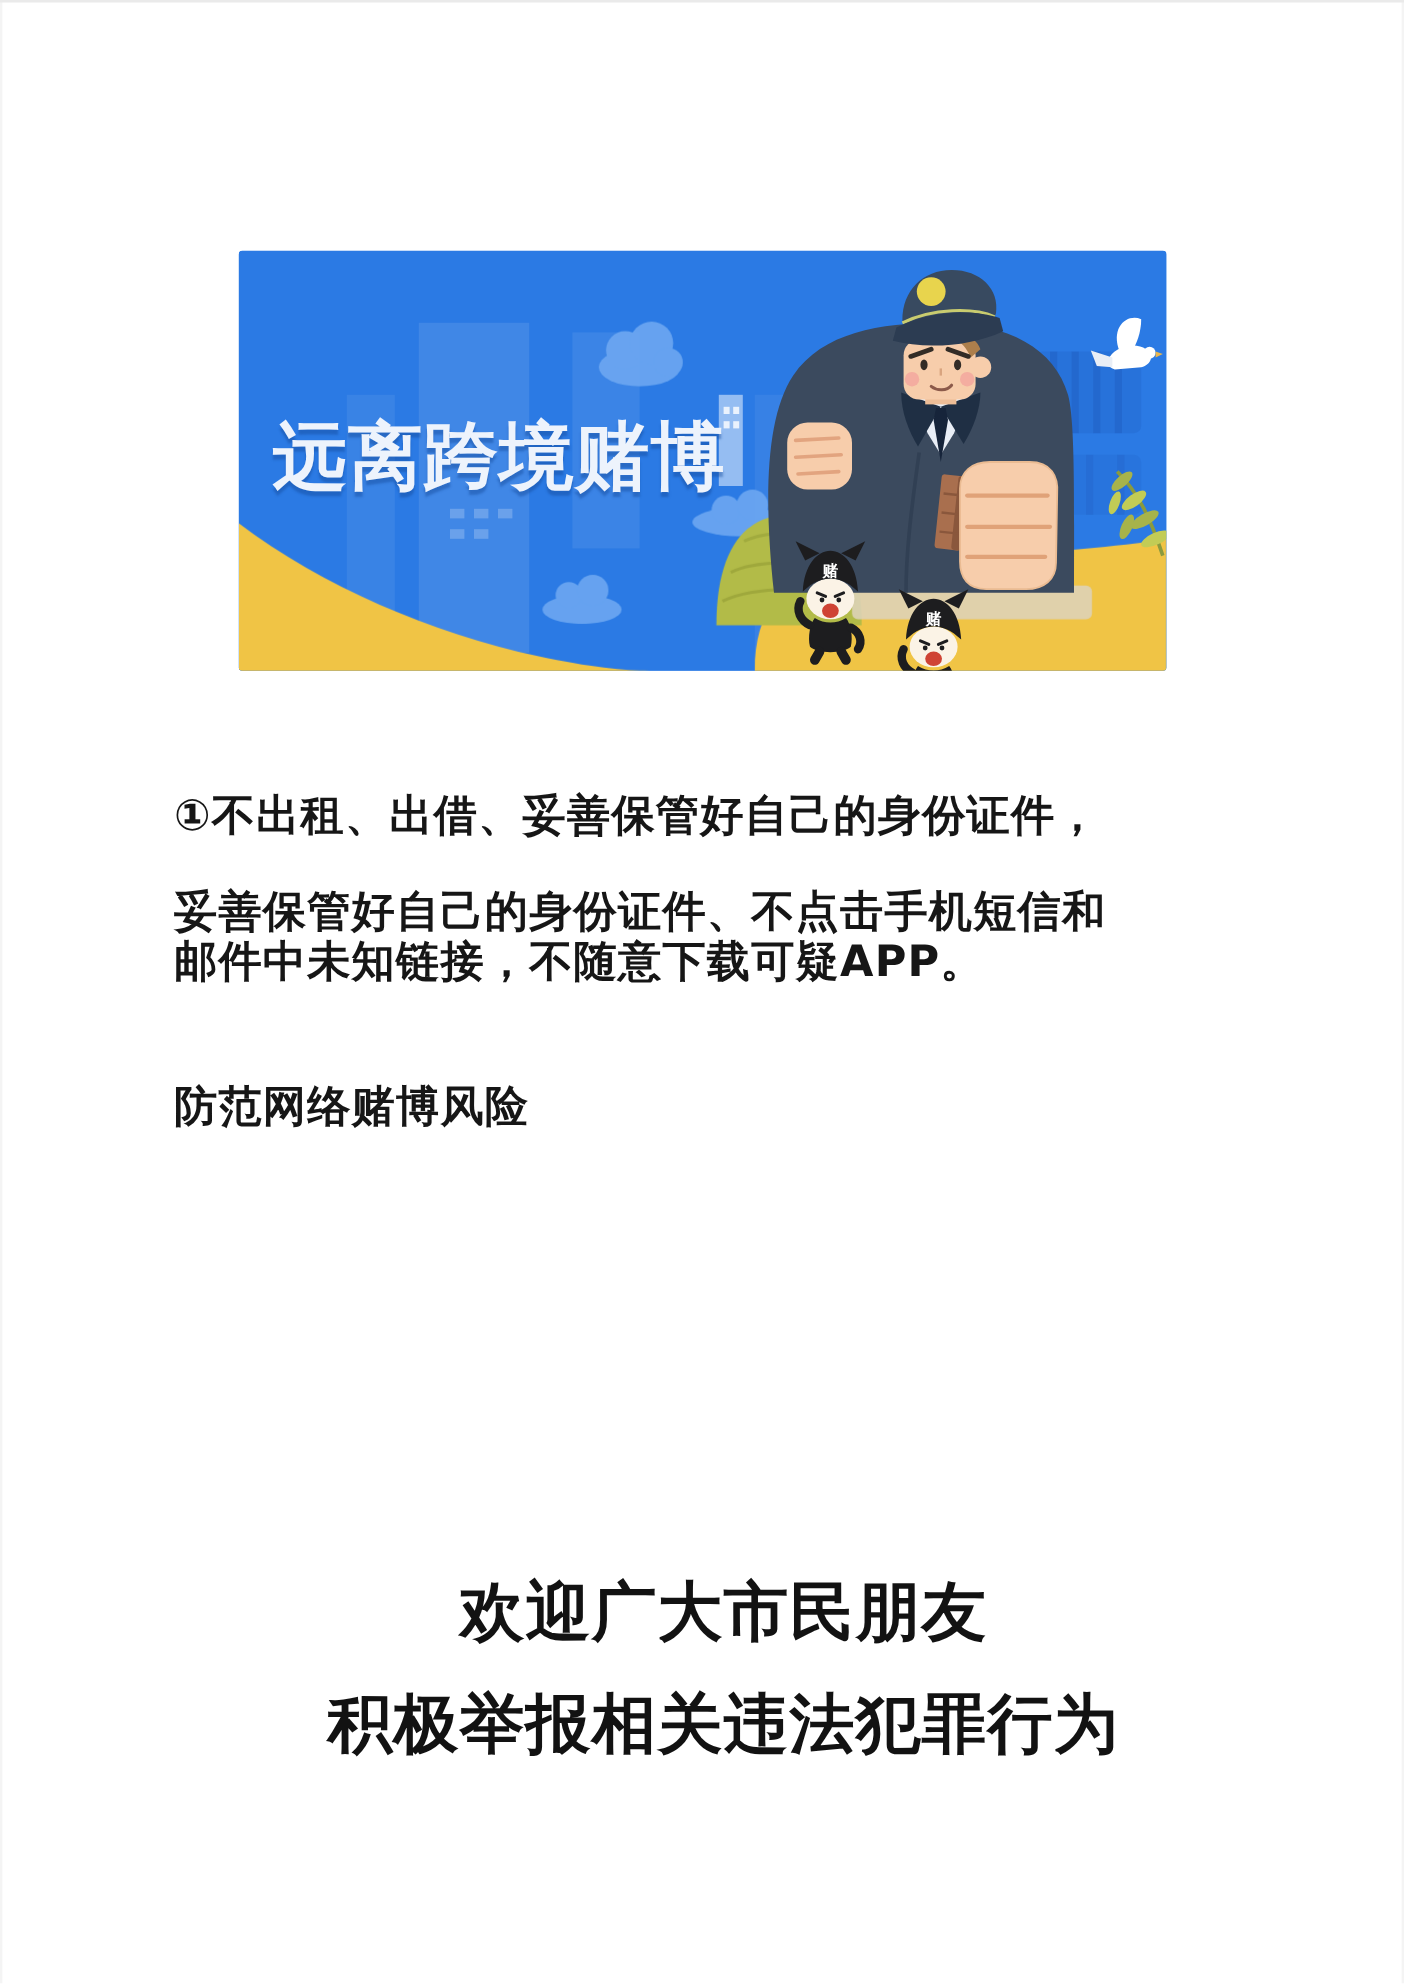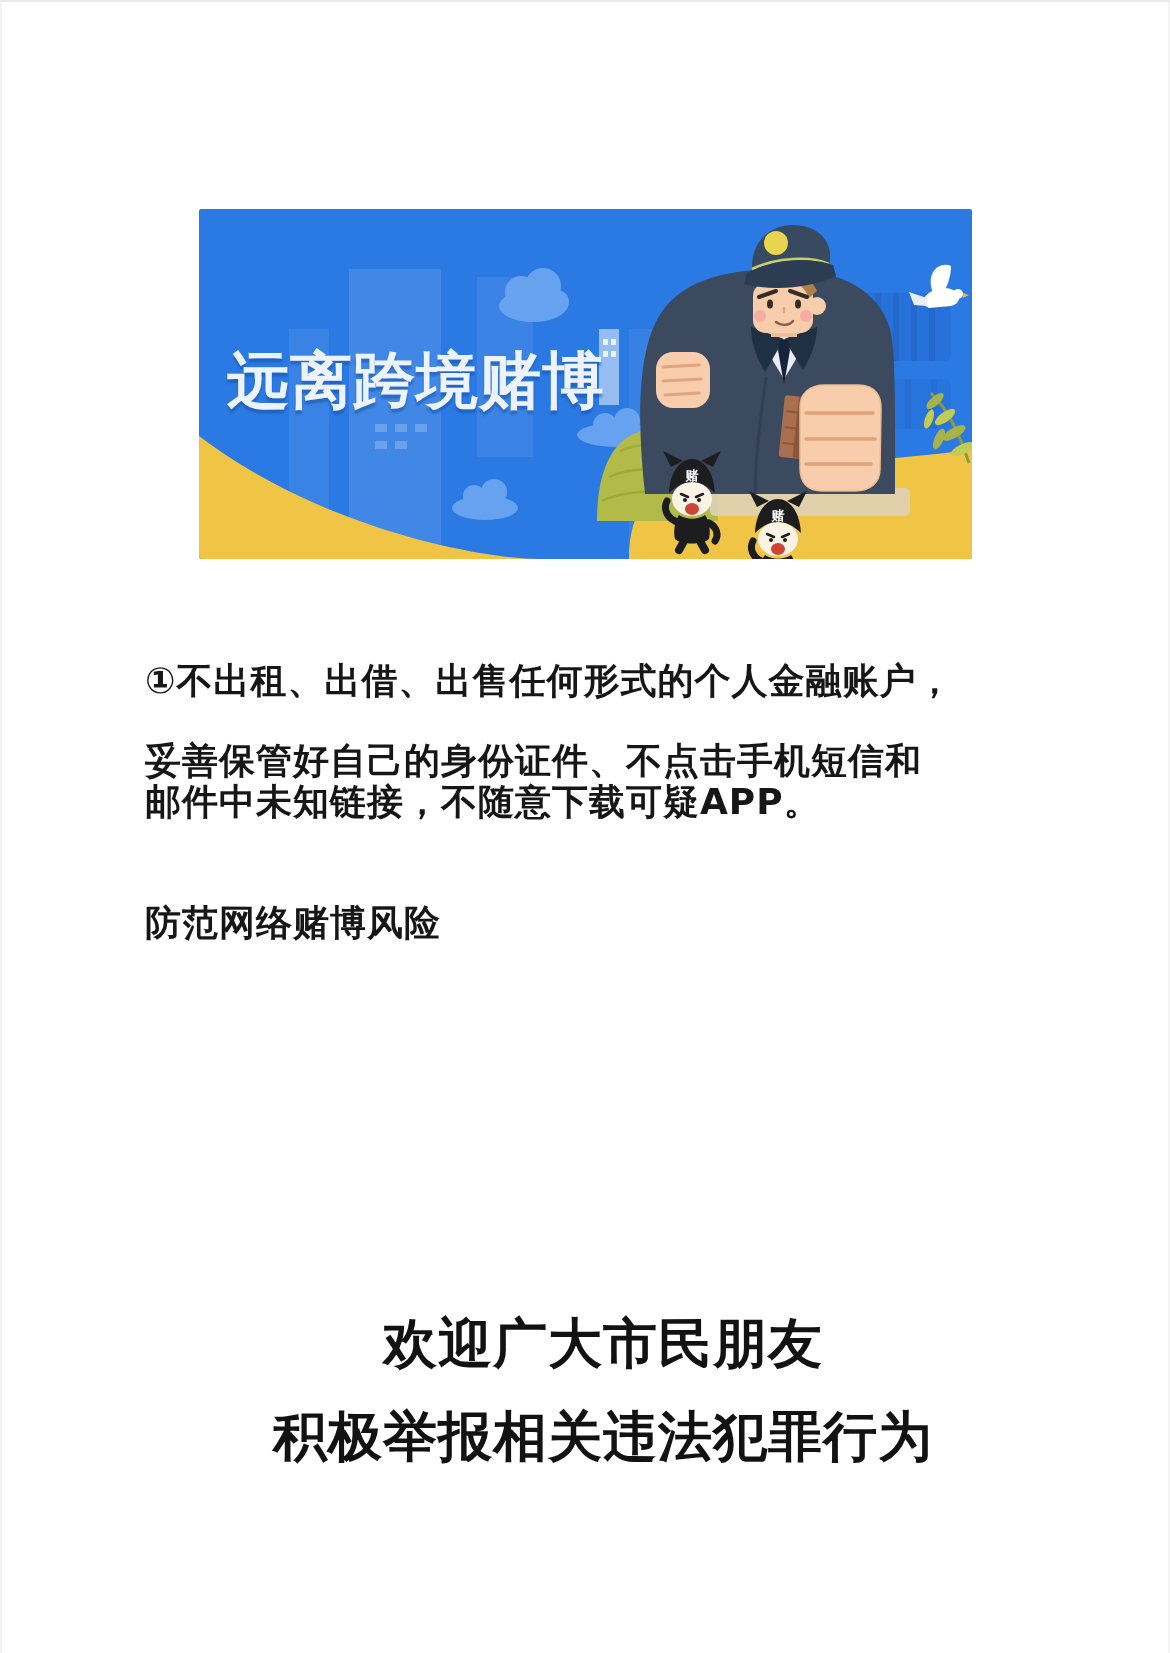--- a/index.html
+++ b/index.html
@@ -248,21 +248,21 @@
         <path d="M22,92 L18,99 M40,92 L44,99" stroke="#1d1d1f" stroke-width="8" stroke-linecap="round"></path>
         <path d="M14,70 C6,66 2,58 6,50" stroke="#1d1d1f" stroke-width="7" stroke-linecap="round" fill="none"></path>
         <path d="M48,72 C56,76 58,84 54,90" stroke="#1d1d1f" stroke-width="7" stroke-linecap="round" fill="none"></path>
       </g>
     </svg>
 
     <div class="banner-title">远离跨境赌博</div>
   </div>
 
   <div class="tips">
-    <p class="tip"><span>①不出租、出借、出售任何形式的个人金融账户，</span><br></p>
+    <p class="tip"><span>①不出租、出借、妥善保管好自己的身份证件，</span><br></p>
     <p class="tip"><span>妥善保管好自己的身份证件、不点击手机短信和</span><br><span>邮件中未知链接，不随意下载可疑APP。</span></p>
     <p class="tip"><br><span>防范网络赌博风险</span></p>
   </div>
 
   <div class="footer-heading">
     <div class="footer-line">欢迎广大市民朋友</div>
     <div class="footer-line">积极举报相关违法犯罪行为</div>
   </div>
 
 </div>

